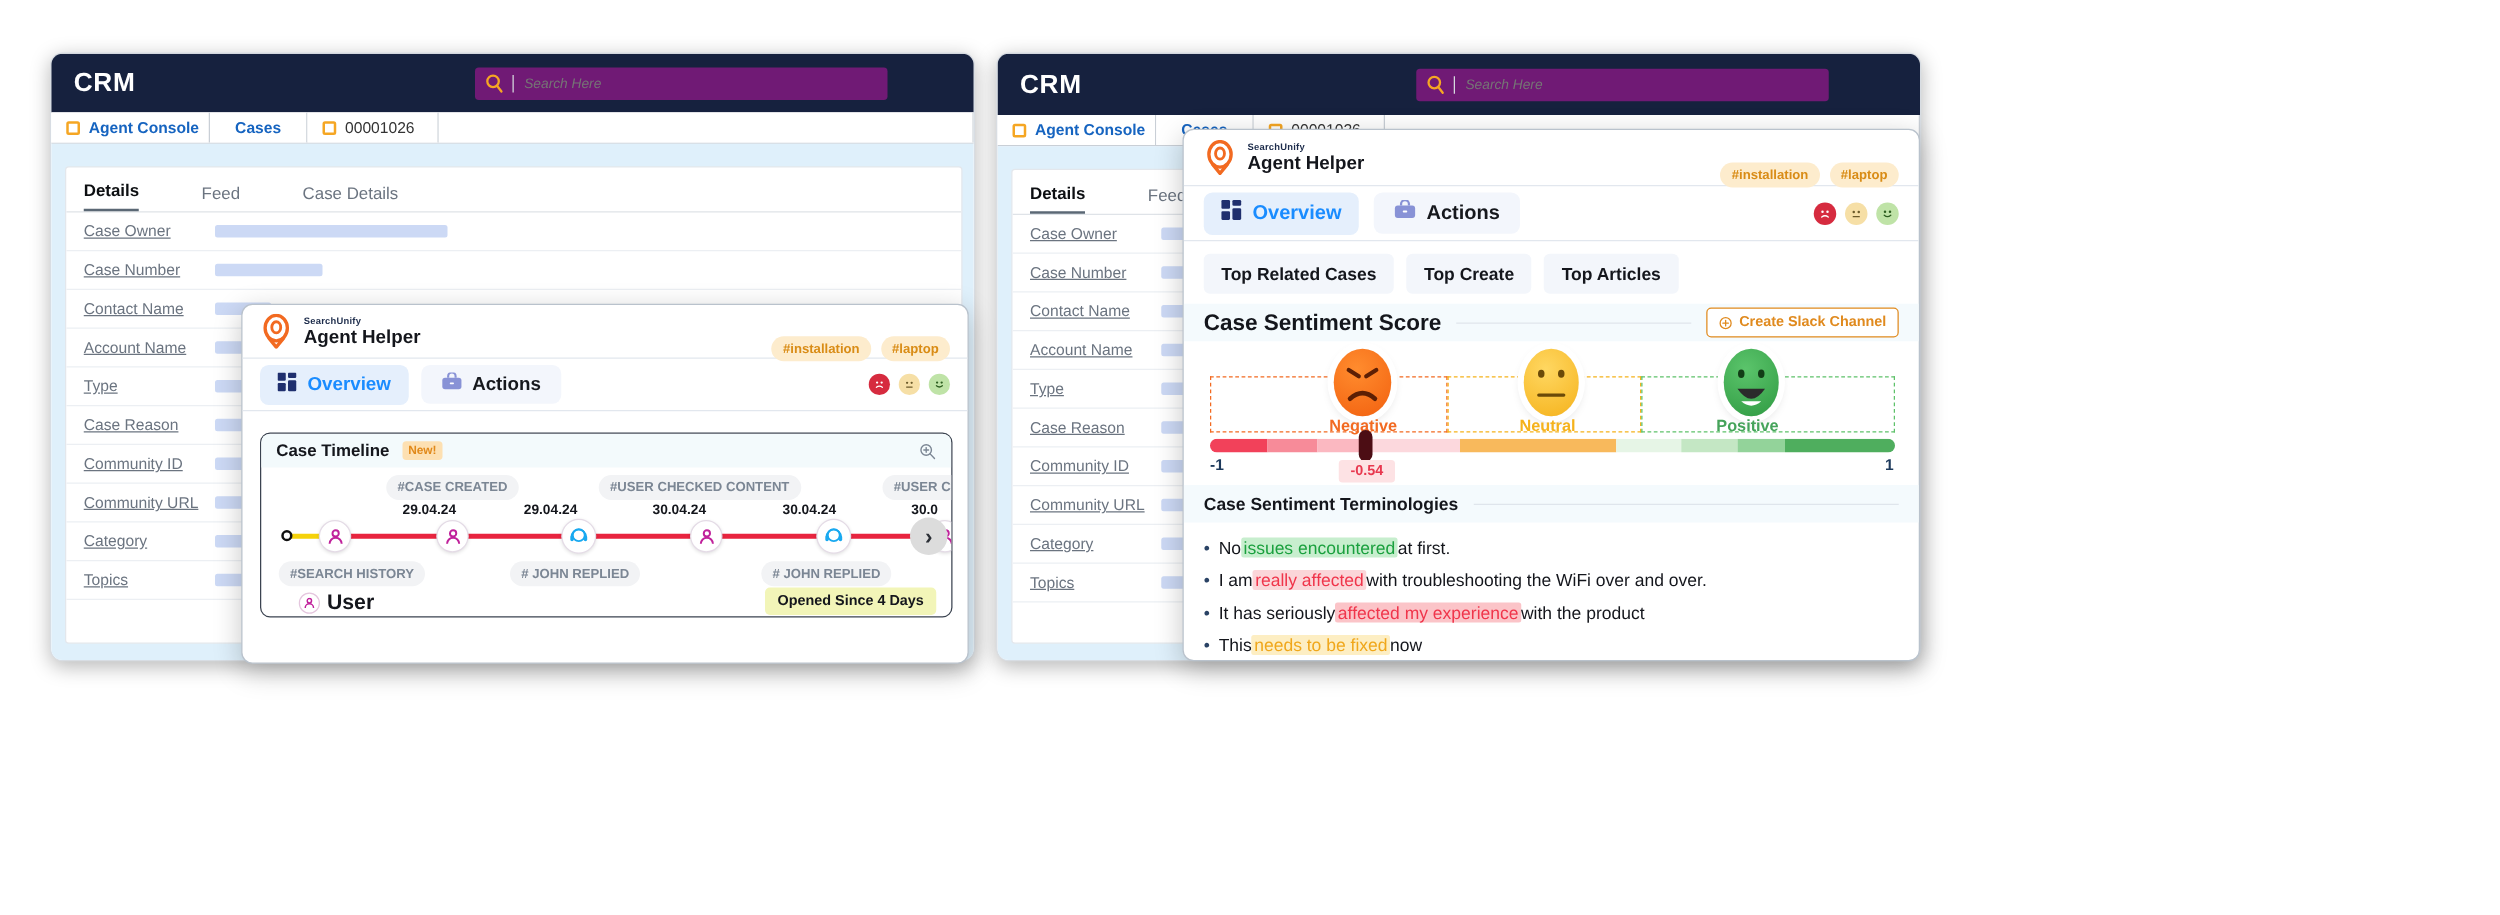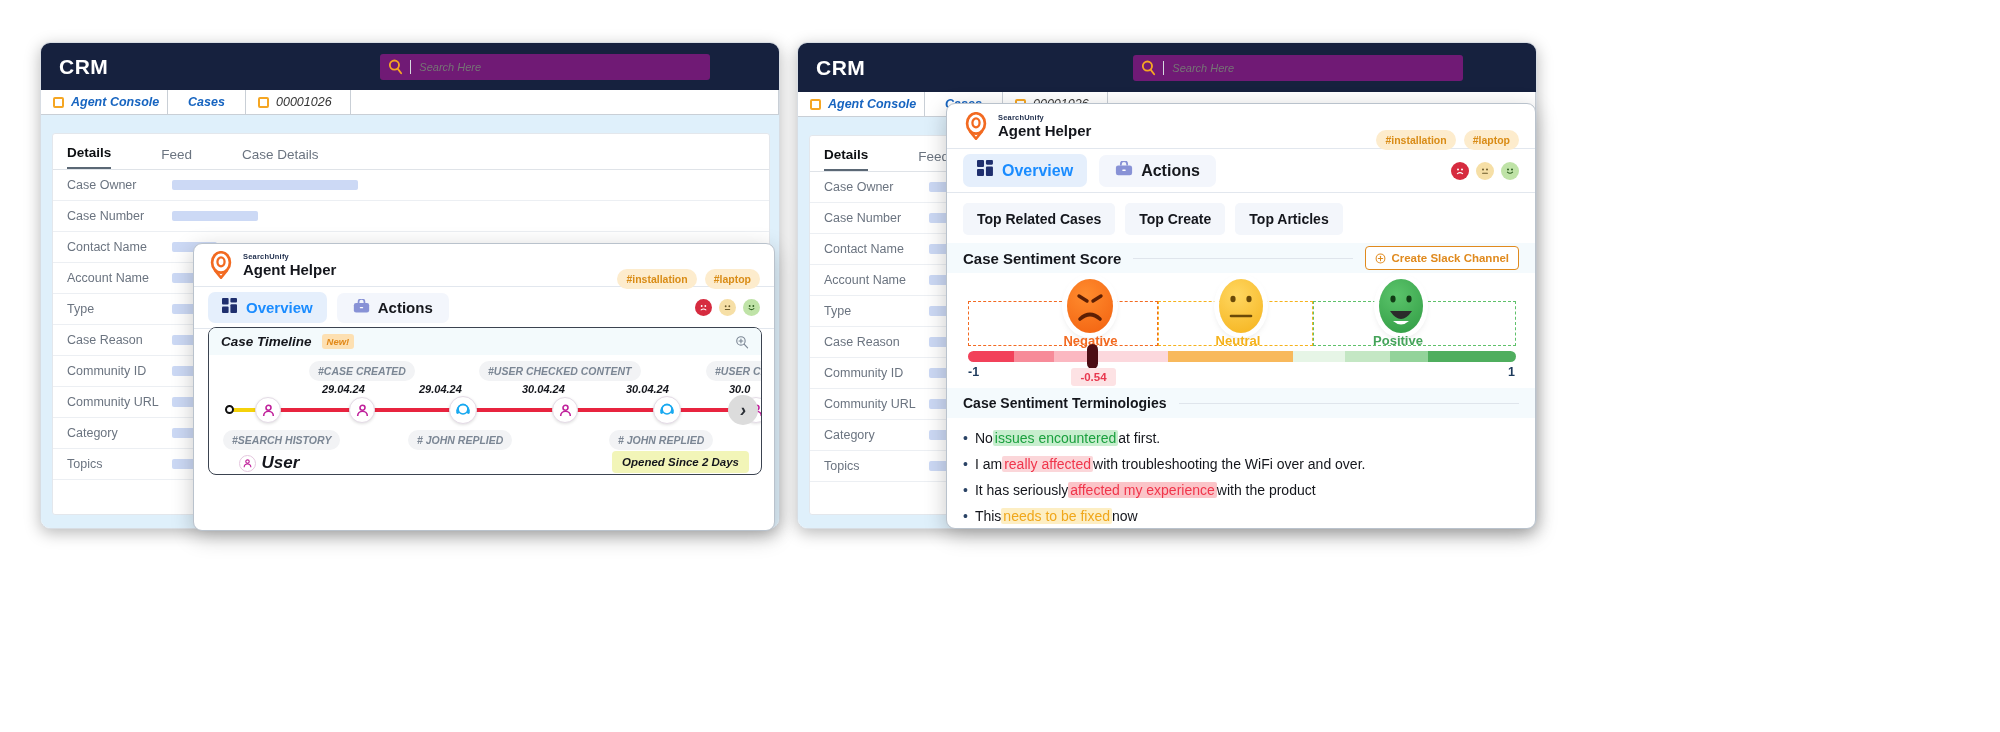--- a/index.html
+++ b/index.html
@@ -15,33 +15,33 @@
   .crm-logo { color:#fff; font-weight:bold; letter-spacing:.5px; }
   .crm-search { background:#701a75; border-radius:3px; display:flex; align-items:center;
     overflow:hidden; }
   .crm-search .mag { display:flex; align-items:center; justify-content:center; flex:none; }
   .crm-search .divider { width:1px; background:#d5d9de; align-self:stretch; margin:6px 0; }
   .crm-search input { border:none; outline:none; font-style:italic; color:#9aa1ab;
     font-family:"Liberation Sans", sans-serif; background:transparent; flex:1; }
 
   .crm-tabs { display:flex; background:#fff; border-bottom:1px solid #c9cfd6; }
   .crm-tab { display:flex; align-items:center; gap:7px; border-right:1px solid #c9cfd6;
-    color:#1664c0; white-space:nowrap; background:#fff;font-style:italic; }
+    color:#1664c0; white-space:nowrap; background:#fff; }
   .crm-tab.plain { color:#1664c0; }
   .crm-tab .sq { border:2px solid #f5a623; border-radius:2px; flex:none; }
   .crm-tab.num { color:#333; }
 
   .crm-body { background:#dff0fb; height:100%; position:relative; }
   .detail-card { position:absolute; background:#fff; border:1px solid #e3e7ec;
     border-radius:3px; overflow:hidden; }
   .detail-tabs { display:flex; align-items:flex-end; border-bottom:1px solid #dfe3e8; }
   .detail-tabs span { color:#6b7480; }
   .detail-tabs span.active { color:#0d0f12; font-weight:bold; border-bottom:2px solid #5b6875; }
   .detail-row { display:flex; align-items:center; border-bottom:1px solid #eceff3; }
-  .detail-row .lbl { color:#6b7480; flex:none; }
+  .detail-row .lbl { color:#6b7480; flex:none;text-decoration:underline; }
   .detail-row .bar { background:#ccd9f5; border-radius:2px; height:10px; }
 
   
   .ah { position:absolute; background:#fff; border:1px solid #b9c2cc;
     border-radius:9px; box-shadow:0 6px 22px rgba(0,0,0,.22); overflow:hidden; }
   .ah-head { display:flex; align-items:center; border-bottom:1px solid #e2e7ee; }
   .ah-brand { display:flex; align-items:center; gap:9px; }
   .ah-brandtxt .su { color:#1c2b4a; font-weight:bold; letter-spacing:.2px; }
   .ah-brandtxt .ahl { color:#14161c; font-weight:bold; }
   .tagwrap { margin-left:auto; display:flex;margin-top:28px; }
@@ -253,21 +253,21 @@
         <span class="face" style="width:17px;height:17px;background:#bfe3a7;">
           <svg width="11" height="11" viewBox="0 0 12 12">
               <circle cx="4" cy="4.4" r="1" fill="#2d5e20"></circle>
               <circle cx="8" cy="4.4" r="1" fill="#2d5e20"></circle>
               <path d="M3.4 7.2 Q6 9.4 8.6 7.2" stroke="#2d5e20" stroke-width="1.1" fill="none" stroke-linecap="round"></path>
             </svg>
         </span>
       </div>
     </div>
 
-    <div class="tl-card" style="left:14px; top:83px; width:554px; height:148px;font-style:italic;">
+    <div class="tl-card" style="left:14px; top:102px; width:554px; height:148px;">
       <div class="tl-head" style="height:27px; padding:0 12px; gap:10px;">
         <span class="t" style="font-size:13.5px;">Case Timeline</span>
         <span class="newbadge" style="font-size:9.5px; padding:2px 5px;">New!</span>
         <span class="zoomicon" style="margin-left:auto; display:flex;">
           <svg width="14" height="14" viewBox="0 0 20 20" fill="none" stroke="#7b8694" stroke-width="1.6">
             <circle cx="8.5" cy="8.5" r="6"></circle>
               <line x1="8.5" y1="5.8" x2="8.5" y2="11.2" stroke-linecap="round"></line>
             <line x1="5.8" y1="8.5" x2="11.2" y2="8.5" stroke-linecap="round"></line>
             <line x1="13" y1="13" x2="18" y2="18.4" stroke-linecap="round"></line>
           </svg>
@@ -366,21 +366,21 @@
           <span class="it">
             <span class="swatch" style="width:15px;height:8px;background:#f5d20b;"></span>
             <span>Neutral</span>
           </span>
           <span class="it">
             <span class="swatch" style="width:15px;height:8px;background:#ef2b45;"></span>
             <span>Negative</span>
           </span>
         </div>
 
-        <span class="opened" style="right:12px; top:96px; font-size:11.5px; padding:5px 10px;">Opened Since 2 Days</span>
+        <span class="opened" style="right:12px; top:96px; font-size:11.5px; padding:5px 10px;">Opened Since 4 Days</span>
       </div>
     </div>
   </div>
 
   <div class="crm-window" style="left:797px; top:42px; width:740px; height:487px;">
     <div class="crm-topbar" style="height:49px; padding:0 18px;">
       <div class="crm-logo" style="font-size:21px;">CRM</div>
       <div class="crm-search" style="margin-left:268px; width:330px; height:26px;">
         <div class="mag" style="width:30px;">
           <svg width="17" height="17" viewBox="0 0 24 24" fill="none" stroke="#f5a623" stroke-width="2.6">
@@ -526,21 +526,21 @@
       </div>
     </div>
 
     <div class="subtabs" style="padding:10px 16px 8px; gap:10px;">
       <span class="subtab" style="font-size:14px; padding:8px 14px;">Top Related Cases</span>
       <span class="subtab" style="font-size:14px; padding:8px 14px;">Top Create</span>
       <span class="subtab" style="font-size:14px; padding:8px 14px;">Top Articles</span>
     </div>
 
     <div class="sec-head" style="height:30px; padding:0 16px; gap:12px;">
-      <span class="t" style="font-size:15px;">Case Sentiment Score</span>
+      <span class="t" style="font-size:18px;">Case Sentiment Score</span>
       <span class="rule"></span>
       <span class="slackbtn" style="font-size:11.5px; padding:5px 9px; display:flex; align-items:center; gap:5px;">
         <span style="display:flex;">
           <svg width="11" height="11" viewBox="0 0 14 14" fill="none" stroke="#e08a1e" stroke-width="1.3">
             <circle cx="7" cy="7" r="5.6"></circle>
               <line x1="7" y1="4.2" x2="7" y2="9.8" stroke-linecap="round"></line>
             <line x1="4.2" y1="7" x2="9.8" y2="7" stroke-linecap="round"></line>
           </svg>
         </span>
         <span>Create Slack Channel</span>

